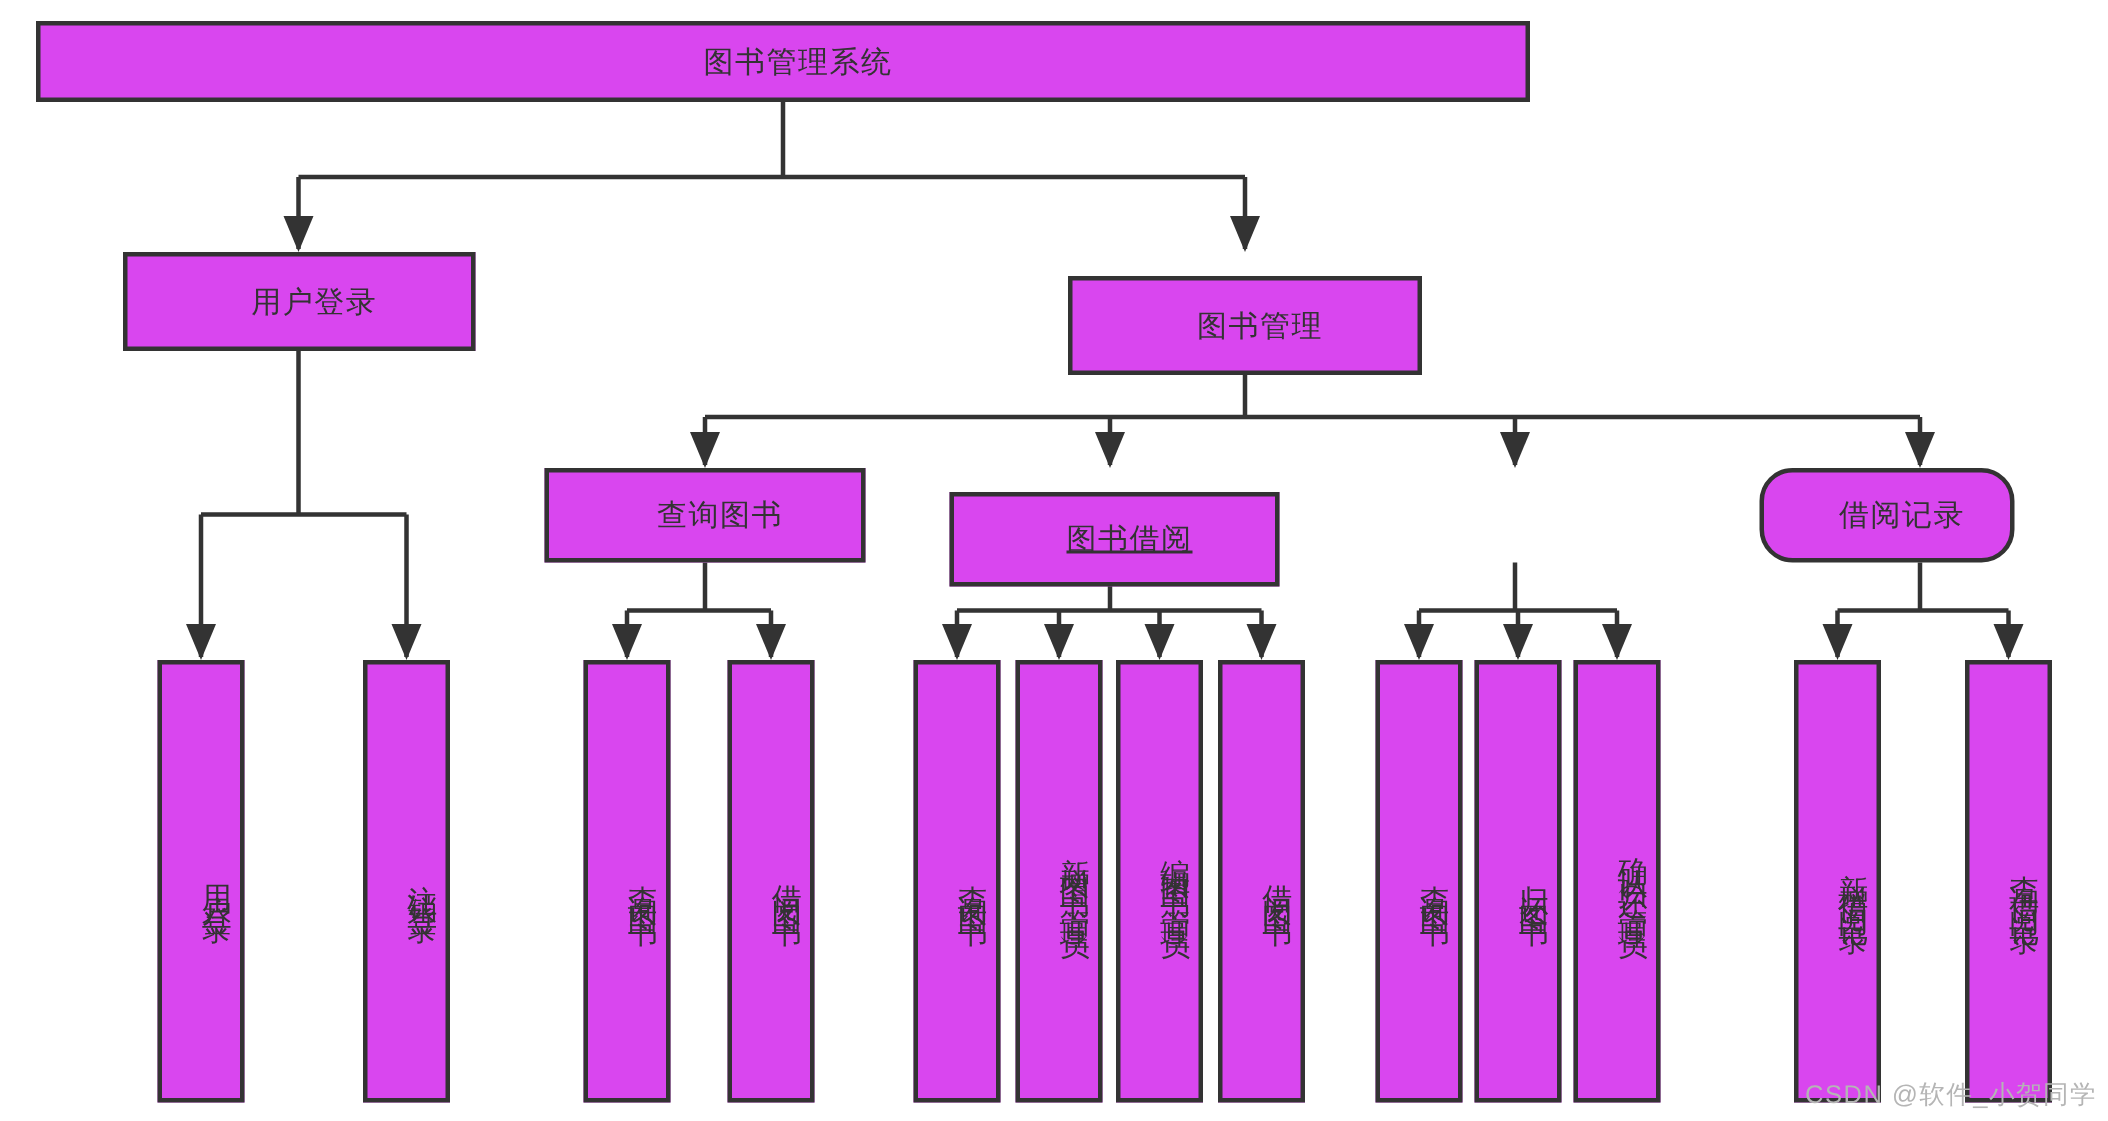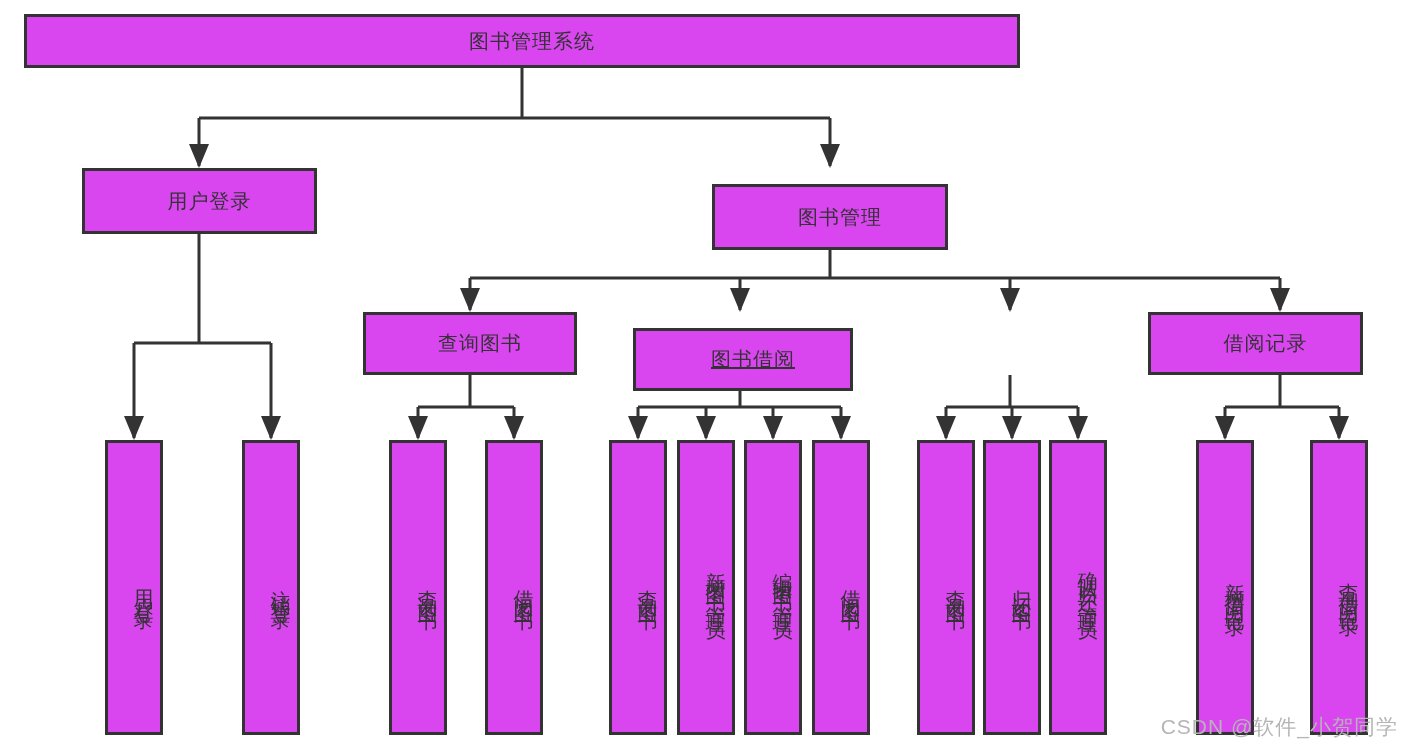--- a/index.html
+++ b/index.html
@@ -44,21 +44,21 @@
     text-orientation: mixed;
     font-size: 20px;
     letter-spacing: 7px;
     line-height: 1;
     white-space: nowrap;
   }
   .watermark {
     position: absolute;
     right: 7px;
     bottom: 6px;
-    font-size: 21px;
+    font-size: 17px;
     color: #b5b5b5;
     letter-spacing: 1px;
     z-index: 3;
     white-space: nowrap;
   }
 </style>
 </head>
 <body>
 
 <div class="canvas">
@@ -103,21 +103,21 @@
     </g>
   </svg>
 
   <div class="node h-box" style="left:24px; top:14px; width:996px; height:54px;">图书管理系统</div>
 
   <div class="node h-box" style="left:82px; top:168px; width:235px; height:66px;">用户登录</div>
   <div class="node h-box" style="left:712px; top:168px; width:236px; height:66px;margin-top:16px;">图书管理</div>
 
   <div class="node h-box" style="left:363px; top:312px; width:214px; height:63px;">查询图书</div>
   <div class="node h-box" style="left:633px; top:328px; width:220px; height:63px;text-decoration:underline;">图书借阅</div>
-  <div class="node h-box" style="left:1148px; top:312px; width:215px; height:63px;">借阅记录</div>
+  <div class="node h-box" style="left:1173px; top:312px; width:170px; height:63px;border-radius:22px;">借阅记录</div>
 
   <div class="node v-box" style="left:105px; top:440px; width:58px; height:295px;">
     <span>用户登录</span>
   </div>
   <div class="node v-box" style="left:242px; top:440px; width:58px; height:295px;">
     <span>注销登录</span>
   </div>
 
   <div class="node v-box" style="left:389px; top:440px; width:58px; height:295px;">
     <span>查询图书</span>

